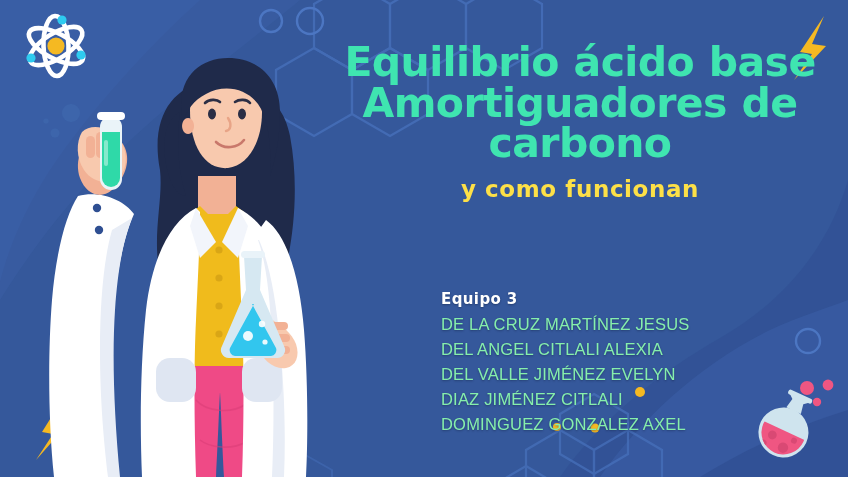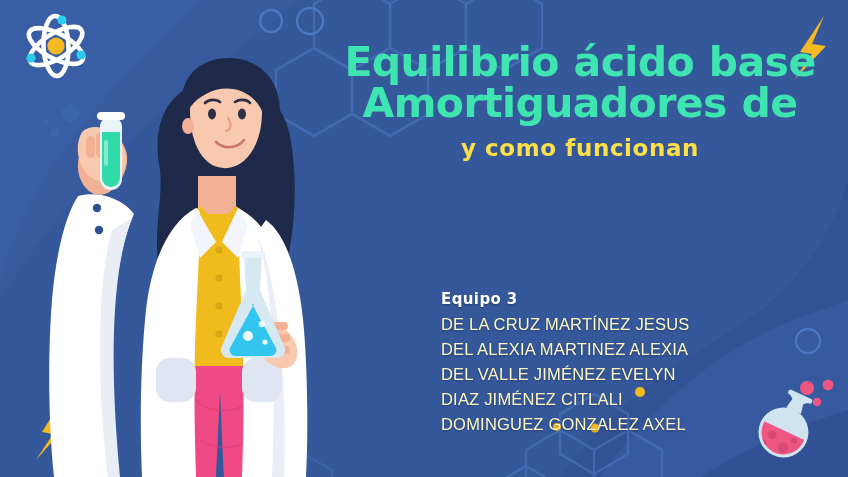--- a/index.html
+++ b/index.html
@@ -59,21 +59,21 @@
     font-size: 15px;
     letter-spacing: 0.4px;
     color: #ffffff;
     margin-bottom: 4px;
   }
   .member-row {
     font-family: "Liberation Sans", "DejaVu Sans", sans-serif;
     font-weight: 400;
     font-size: 16.5px;
     letter-spacing: 0.2px;
-    color: #fef9c3;
+    color: #86efac;
     line-height: 1.52;
     white-space: nowrap;
   }
 </style>
 </head>
 <body>
 
 <div id="slide">
 
   <svg class="svg-layer" viewBox="0 0 848 477" xmlns="http://www.w3.org/2000/svg">
@@ -320,28 +320,29 @@
       <path stroke="#c9786b" stroke-width="2.6" fill="none" stroke-linecap="round" d="M216,142 C224,150 238,148 244,140"></path>
 
       <path fill="#f2b195" d="M188,118 a6,8 0 1,0 0.1,0"></path>
     </g>
   </svg>
 
   <div id="title-block">
     <h1 id="main-title">
       <span>Equilibrio ácido base</span><br>
       <span>Amortiguadores de</span><br>
+      <span>carbono</span>
     </h1>
     <div id="subtitle">y como funcionan</div>
   </div>
 
   <div id="team-block">
     <div id="team-label">Equipo 3</div>
     <div id="team-members">
         <div class="member-row">DE LA CRUZ MARTÍNEZ JESUS</div>
-        <div class="member-row">DEL ALEXIA MARTINEZ ALEXIA</div>
+        <div class="member-row">DEL ANGEL CITLALI ALEXIA</div>
         <div class="member-row">DEL VALLE JIMÉNEZ EVELYN</div>
         <div class="member-row">DIAZ JIMÉNEZ CITLALI</div>
         <div class="member-row">DOMINGUEZ GONZALEZ AXEL</div>
       </div>
   </div>
 
 </div>
 
 </body></html>

